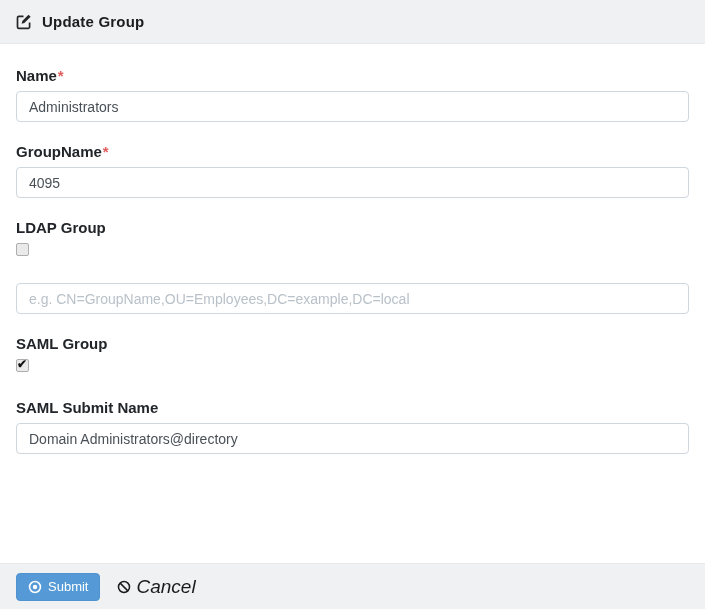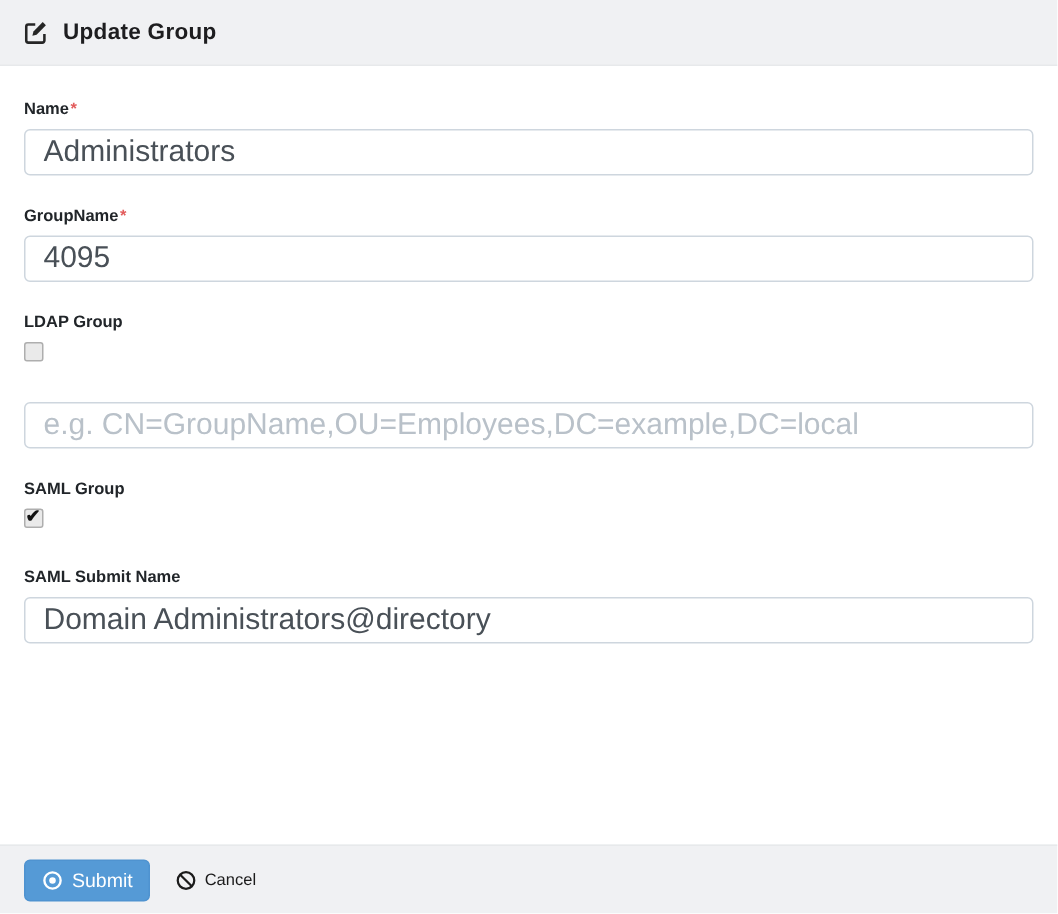--- a/index.html
+++ b/index.html
@@ -20,28 +20,28 @@
   }
   .header .icon { display: inline-flex; margin-right: 10px; }
   .header-title {
     font-size: 15px; font-weight: bold; color: #1d1d1f; letter-spacing: .2px;
   }
   .content { padding: 23px 16px 0 16px; }
   .form-group { margin-bottom: 21px; }
   .form-group.checkbox-group { margin-bottom: 27px; }
   .field-label {
     display: block;
-    font-size: 11px; font-weight: 600; color: #212529;
+    font-size: 15px; font-weight: 600; color: #212529;
     margin-bottom: 7px;
   }
   .required-marker { color: #e25c5c; font-weight: 600; margin-left: 1px; }
   .text-input {
     display: block; width: 100%; height: 31px;
     padding: 2px 12px;
-    font-size: 20px; color: #495057;
+    font-size: 14px; color: #495057;
     font-family: "Liberation Sans", sans-serif;
     background: #ffffff;
     border: 1px solid #ced6de;
     border-radius: 4px;
     outline: none;
   }
   .text-input::placeholder { color: #b9c1c9; opacity: 1; }
   .checkbox {
     width: 13px; height: 13px;
     background: #eaeaea;
@@ -72,23 +72,24 @@
     border-radius: 4px;
     color: #ffffff;
     font-size: 13px;
     font-family: "Liberation Sans", sans-serif;
     cursor: pointer;
   }
   .cancel-btn {
     display: inline-flex; align-items: center; gap: 5px;
     margin-left: 17px;
     background: none; border: none; padding: 0;
-    font-size: 11px; color: #1b1b1b;
+    font-size: 19px; color: #1b1b1b;
     font-family: "Liberation Sans", sans-serif;
     cursor: pointer;
+    font-style: italic;
   }
   .icon svg { display: block; }
 </style>
 </head>
 <body>
 
 <div class="header">
   <span class="icon">
     <svg width="16" height="16" viewBox="0 0 16 16">
       <path d="M13.6 8.6v4.4a1.4 1.4 0 0 1-1.4 1.4H2.9a1.4 1.4 0 0 1-1.4-1.4V3.7a1.4 1.4 0 0 1 1.4-1.4h4.6" fill="none" stroke="#262626" stroke-width="1.7"></path>

